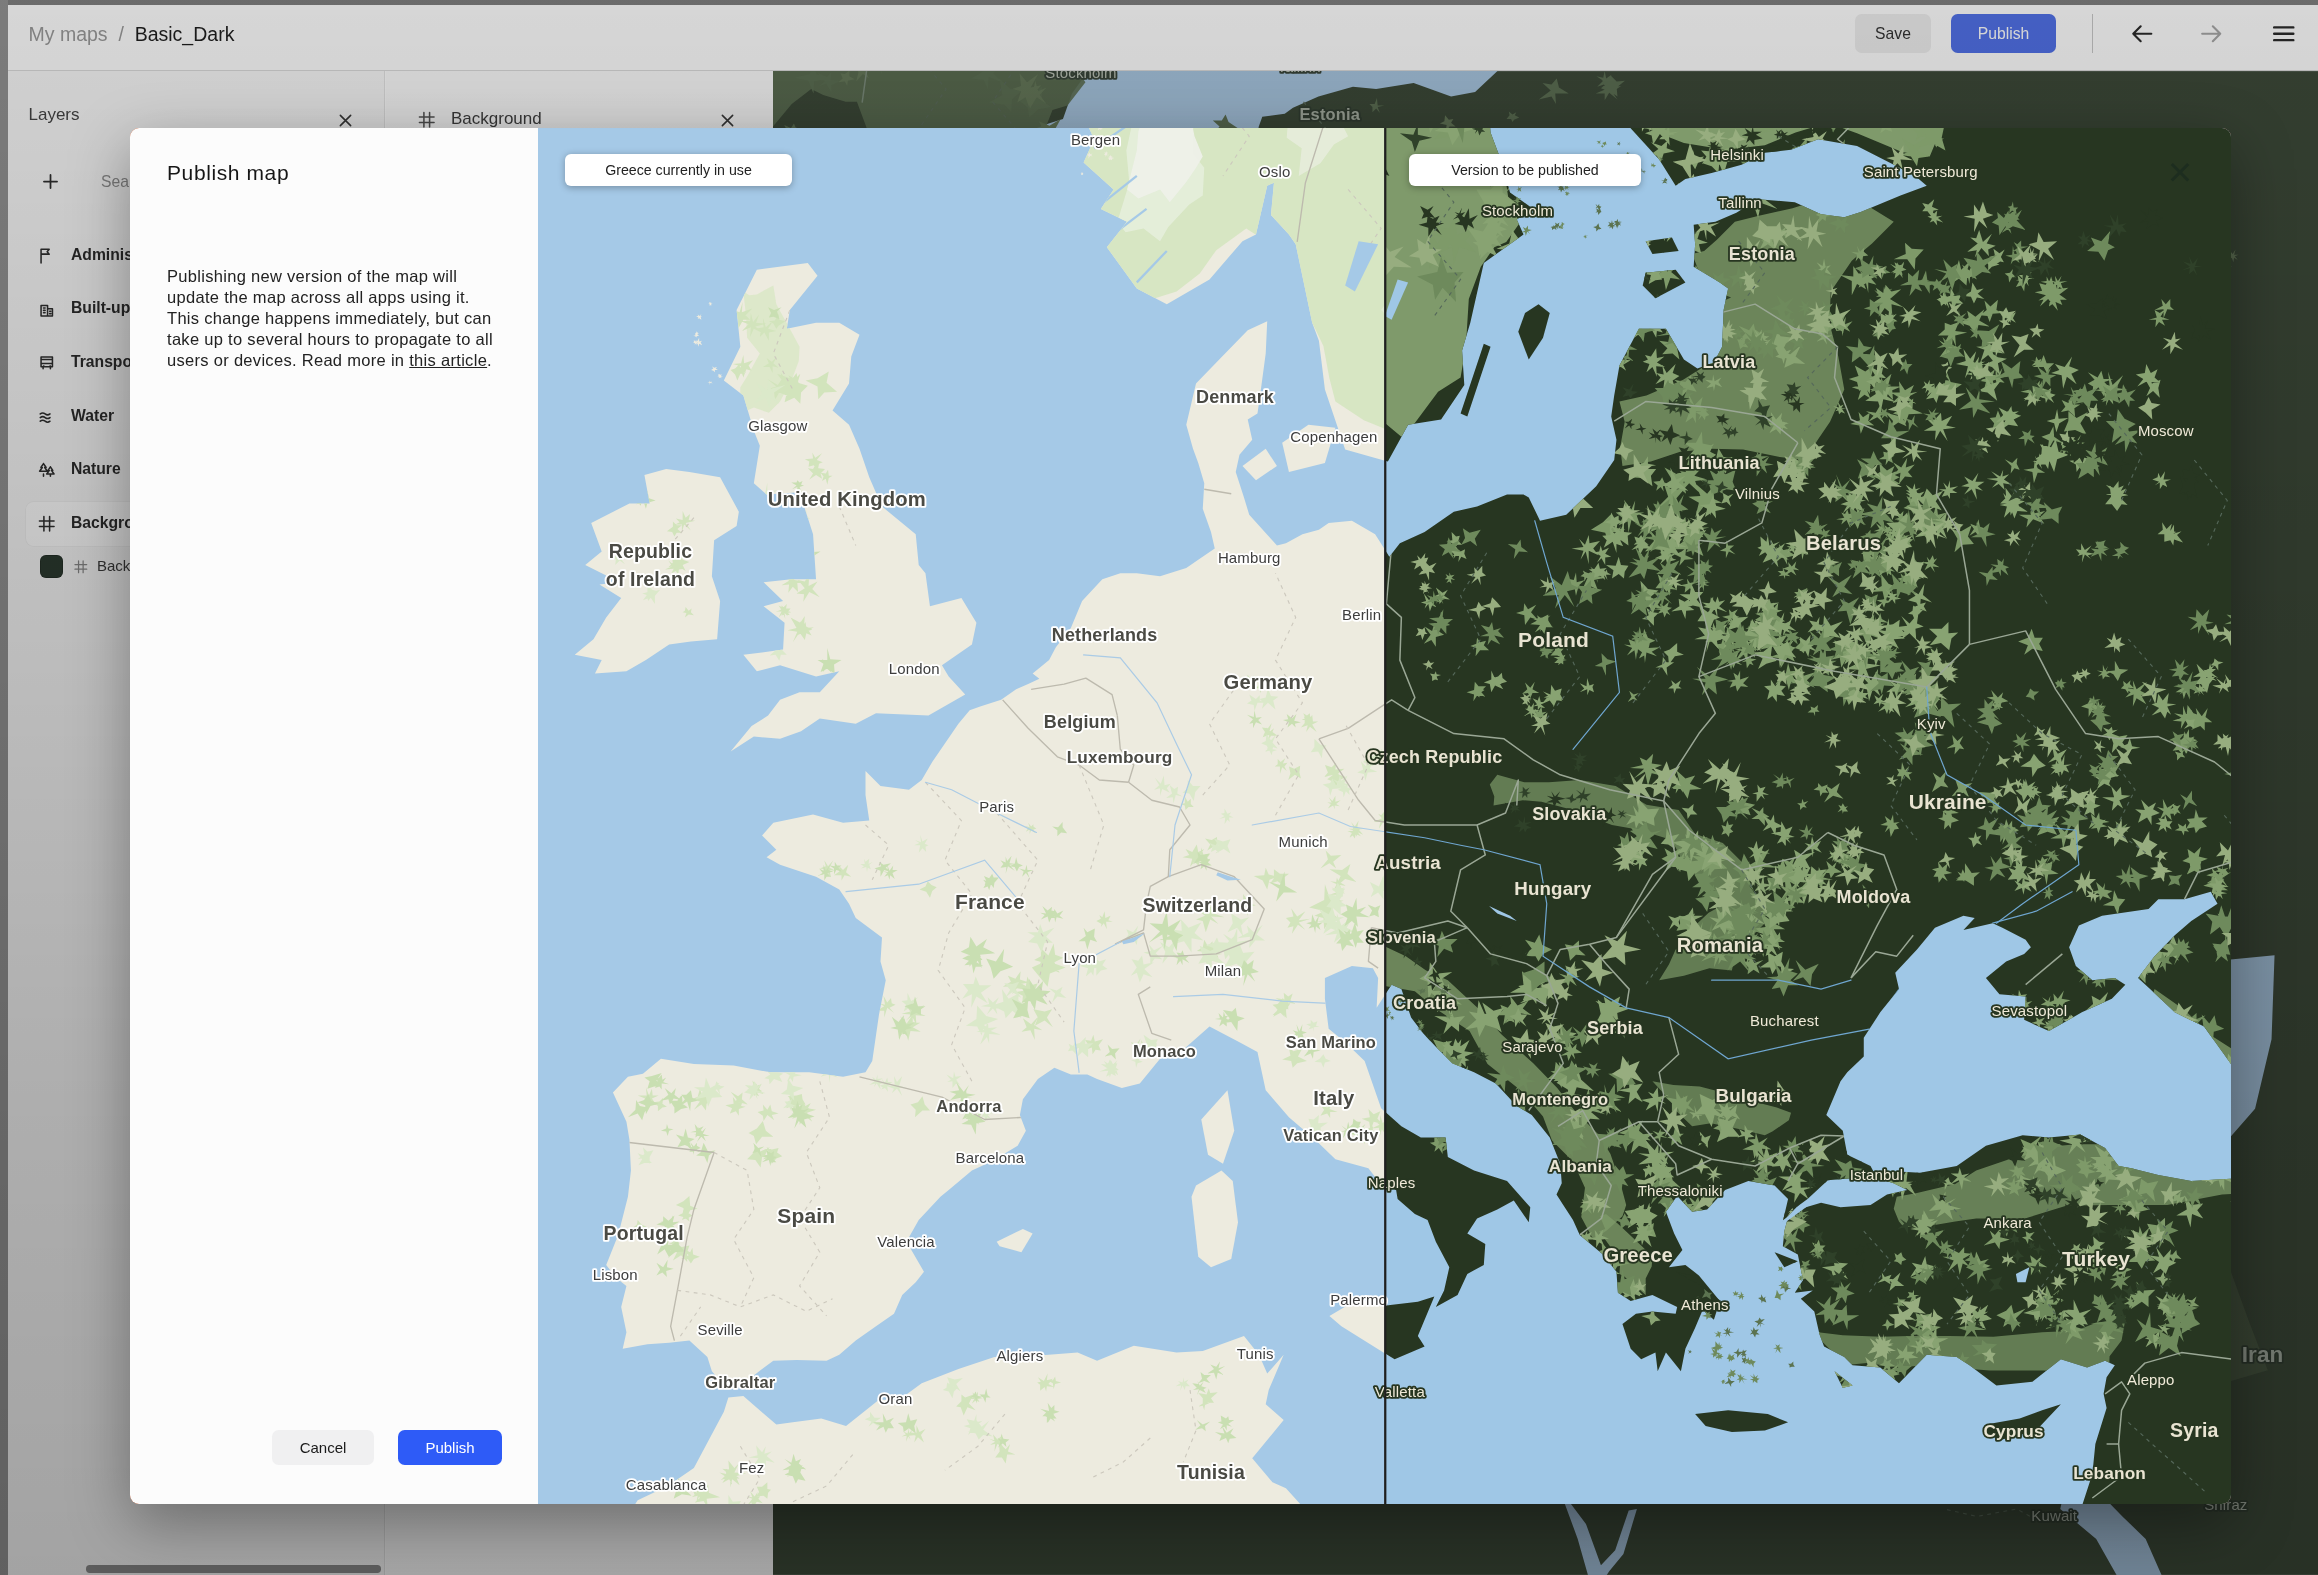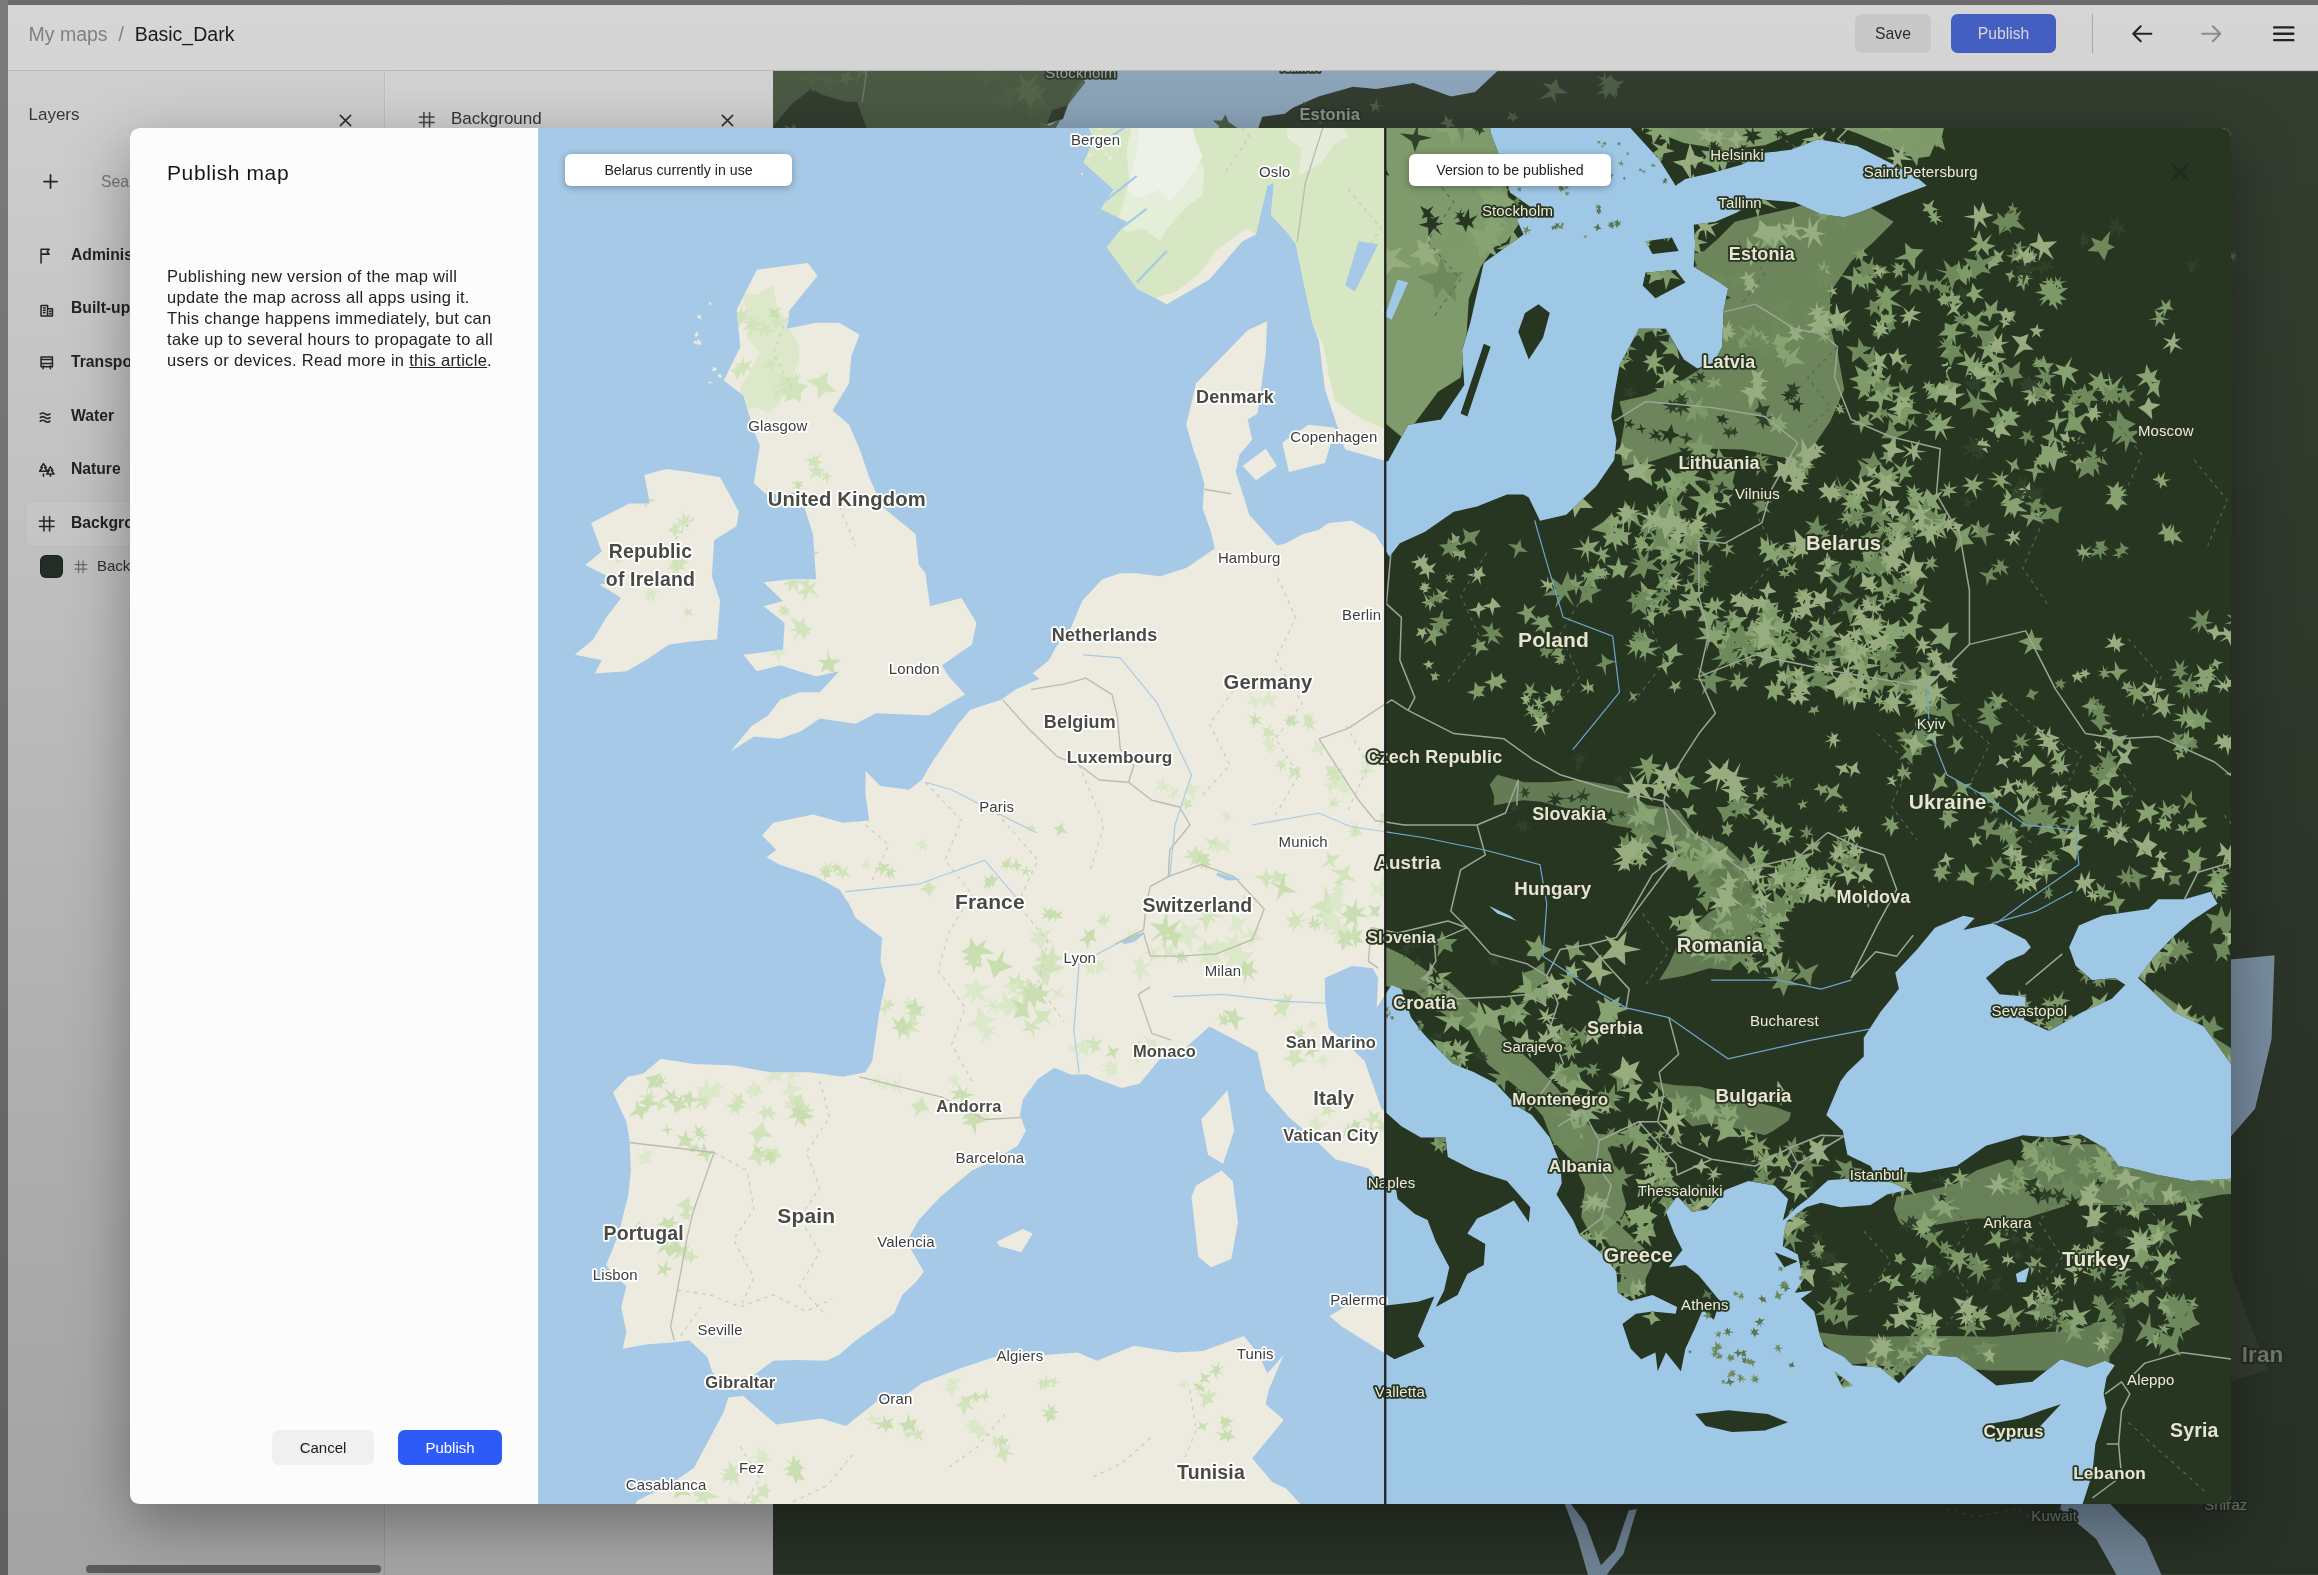--- a/index.html
+++ b/index.html
@@ -635,16 +635,16 @@
         </g>
 <path d="M2898 219 l22 22 m0 -22 l-22 22" stroke="#1d2d1f" stroke-width="4" fill="none"></path>
 <rect x="1847" y="171" width="3" height="1836" fill="#1f1f1f"></rect>
 </svg>
 <div style="position:absolute;left:0;top:0;width:408px;height:100%;background:#fcfcfc">
 <div style="position:absolute;left:37px;top:33px;font-size:21px;font-weight:400;color:#161616;letter-spacing:0.6px">Publish map</div>
 <div style="position:absolute;left:37px;top:138px;width:375px;font-size:16.5px;letter-spacing:0.3px;line-height:21px;color:#222">Publishing new version of the map will<br>update the map across all apps using it.<br>This change happens immediately, but can<br>take up to several hours to propagate to all<br>users or devices. Read more in <span style="text-decoration:underline">this article</span>.</div>
 <div style="position:absolute;left:142px;top:1302px;width:102px;height:35px;background:#f0f0f1;border-radius:6.7px;text-align:center;line-height:35px;font-size:15px;color:#1a1a1a">Cancel</div>
 <div style="position:absolute;left:268px;top:1302px;width:104px;height:35px;background:#2e5bf7;border-radius:6.7px;text-align:center;line-height:35px;font-size:15px;color:#fff">Publish</div>
 </div>
-<div class="chip" style="left:435px;top:26px;width:227px">Belarus currently in use</div>
-<div class="chip" style="left:1279px;top:26px;width:202px">Version to be published</div>
+<div class="chip" style="left:435px;top:26px;width:227px">Greece currently in use</div>
+<div class="chip" style="left:1279px;top:26px;width:232px">Version to be published</div>
 </div>
 </div>
 
 </body></html>

